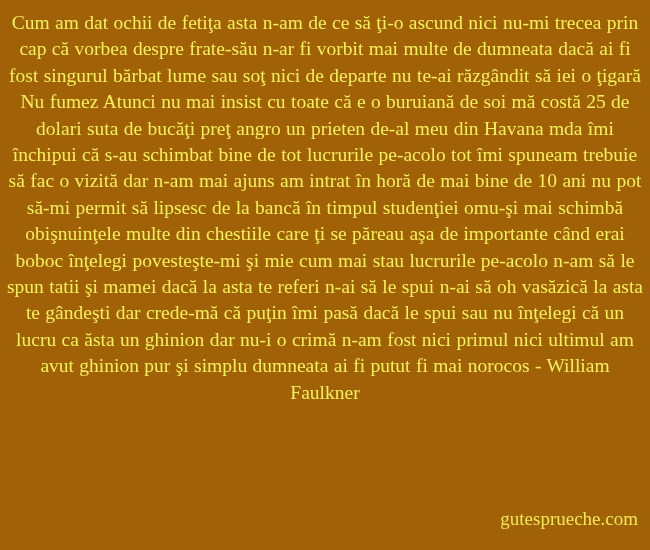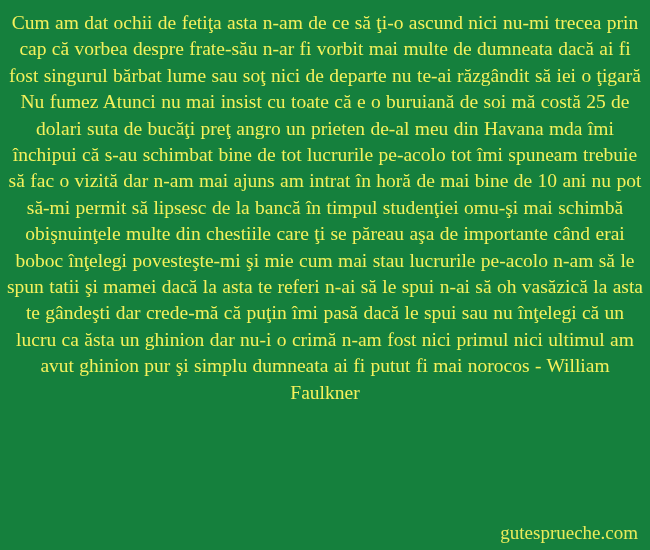--- a/index.html
+++ b/index.html
@@ -11,21 +11,21 @@
     height: 550px;
     background: #000000;
     font-family: "Liberation Serif", serif;
     overflow: hidden;
   }
   .quote-card {
     position: relative;
     box-sizing: border-box;
     width: 650px;
     height: 550px;
-    background: #15803d;
+    background: #a16207;
     padding: 10px 10px 0 10px;
     display: flex;
     flex-direction: column;
     justify-content: flex-start;
     align-items: center;
   }
   .quote-text {
     color: #f5f15c;
     font-family: "Liberation Serif", serif;
     font-size: 19.5px;
@@ -34,21 +34,21 @@
     letter-spacing: 0px;
     word-spacing: 0.5px;
     width: 640px;
     margin: 0;
     padding: 0;
     text-rendering: optimizeLegibility;
   }
   .watermark {
     position: absolute;
     right: 12px;
-    bottom: 6px;
+    bottom: 20px;
     color: #f5f15c;
     font-family: "Liberation Serif", serif;
     font-size: 19px;
     line-height: 22px;
     opacity: 0.95;
   }
 </style>
 </head>
 <body>
 

